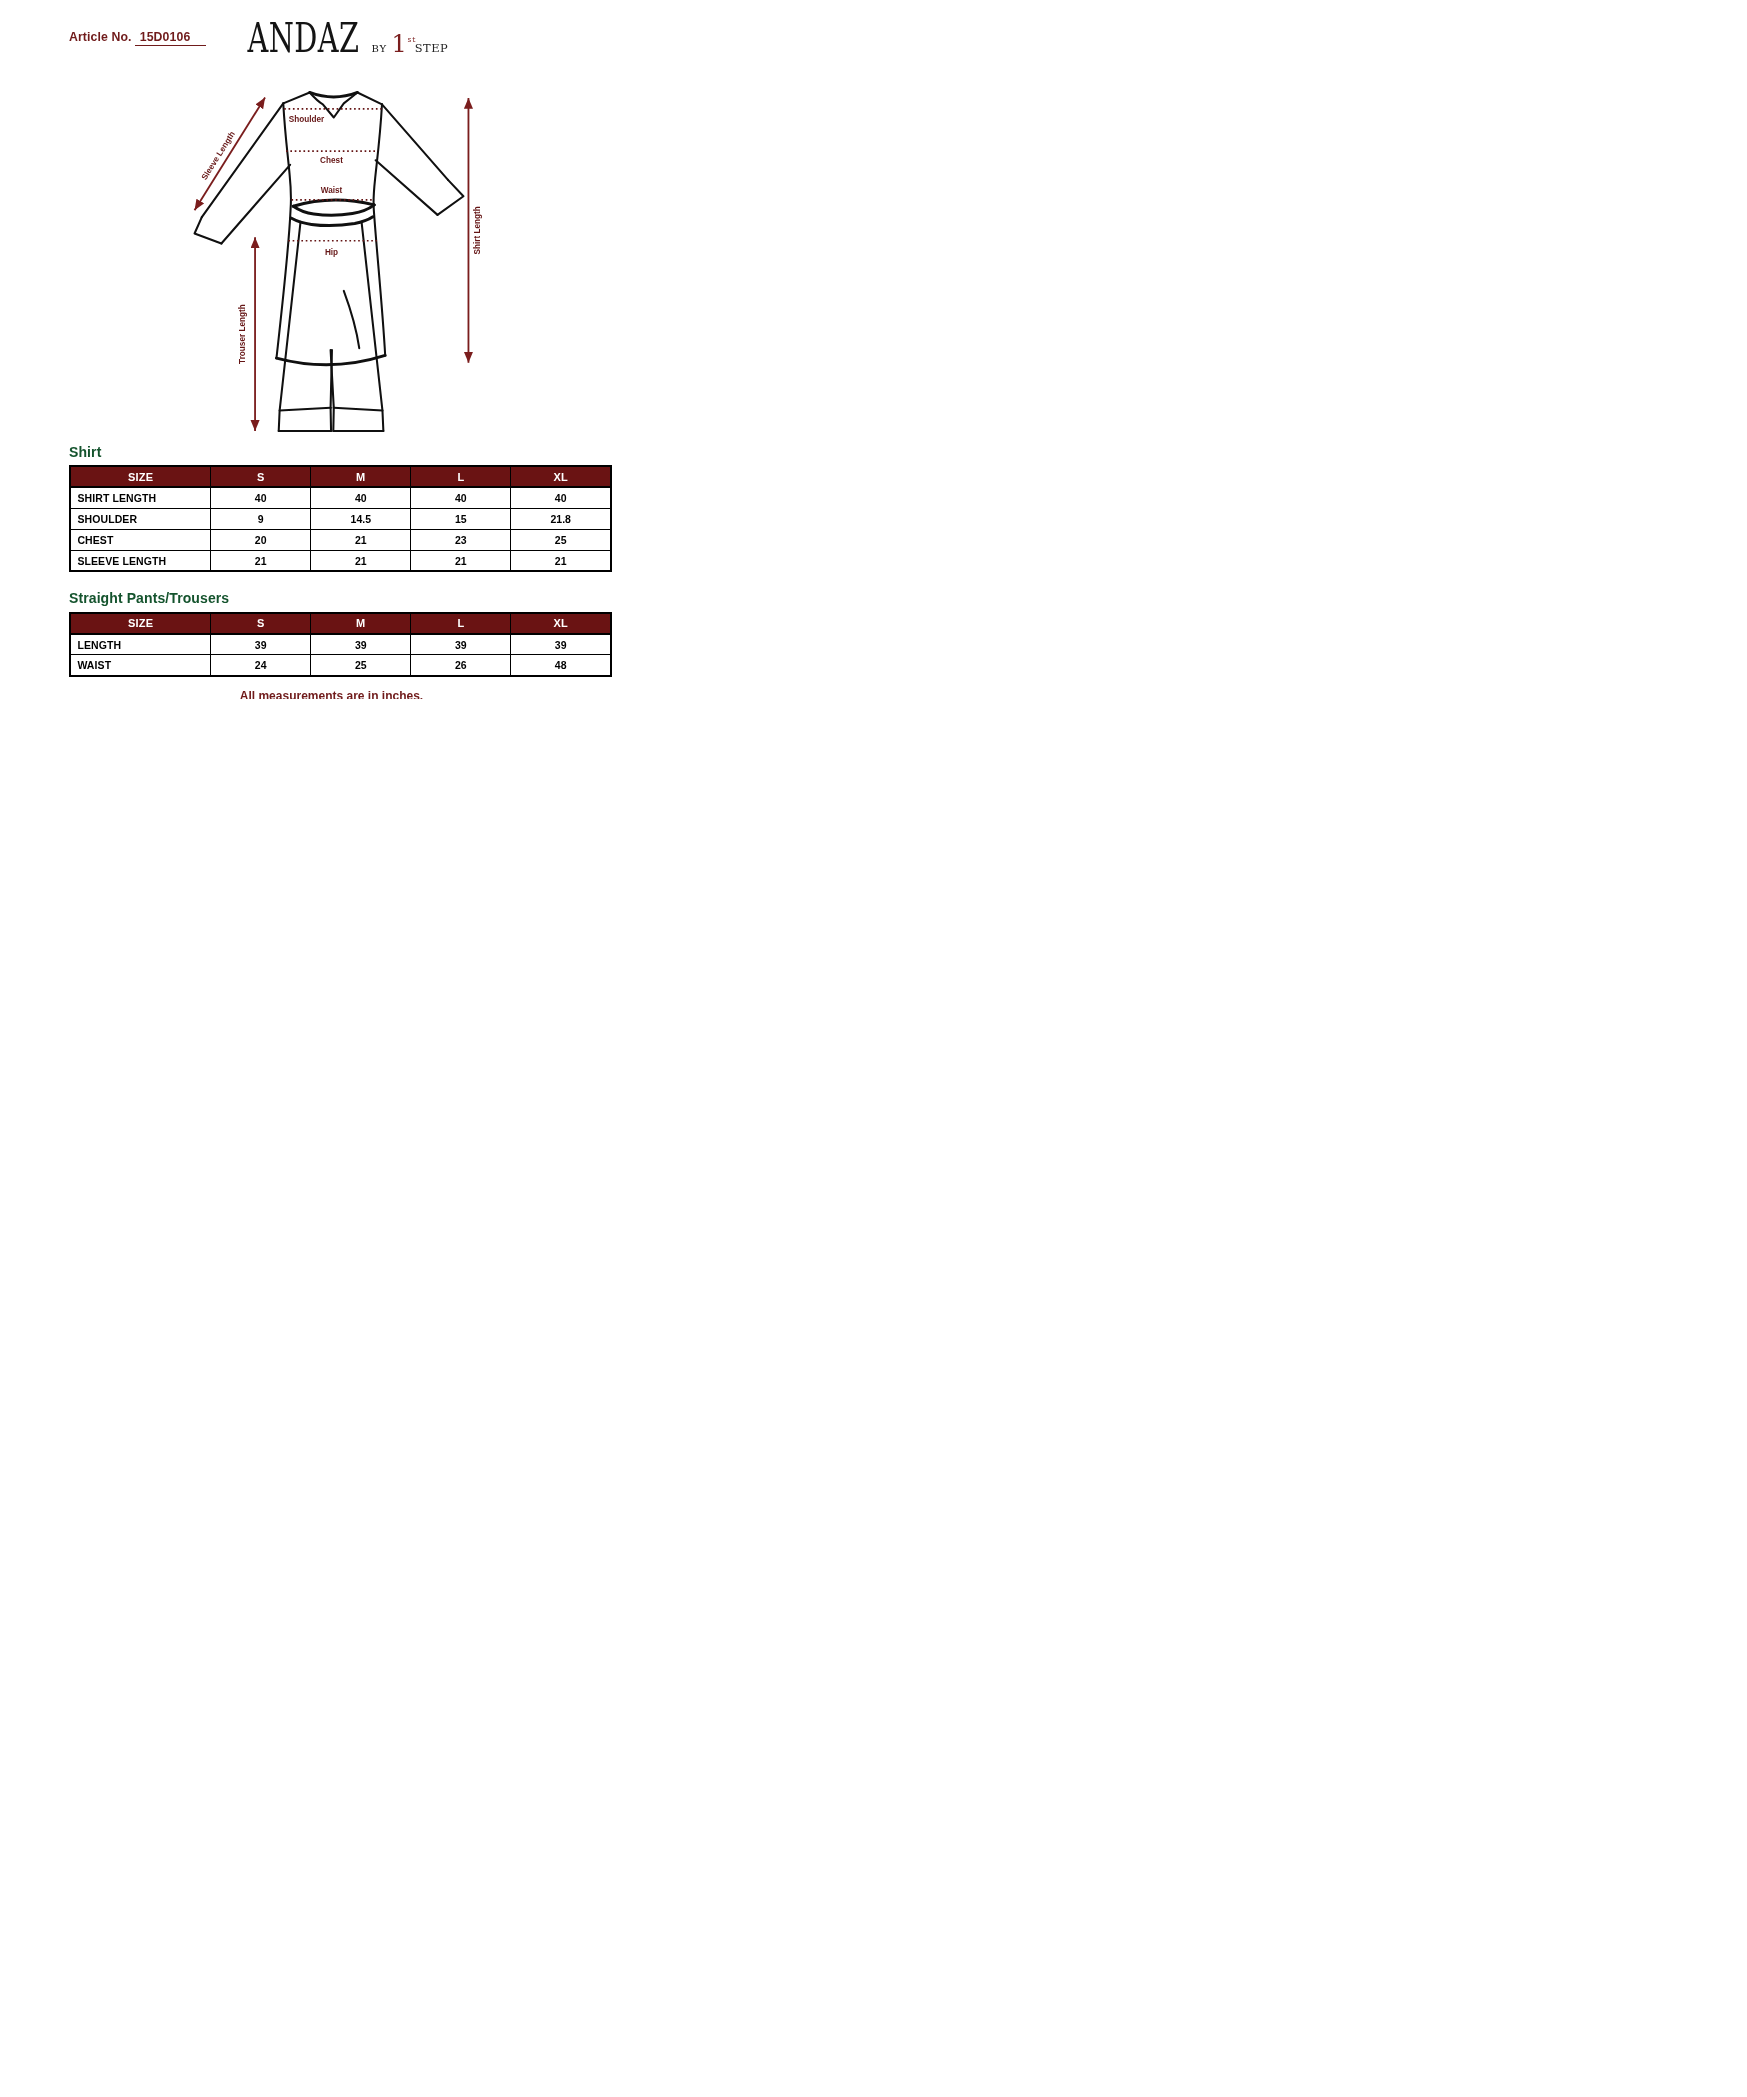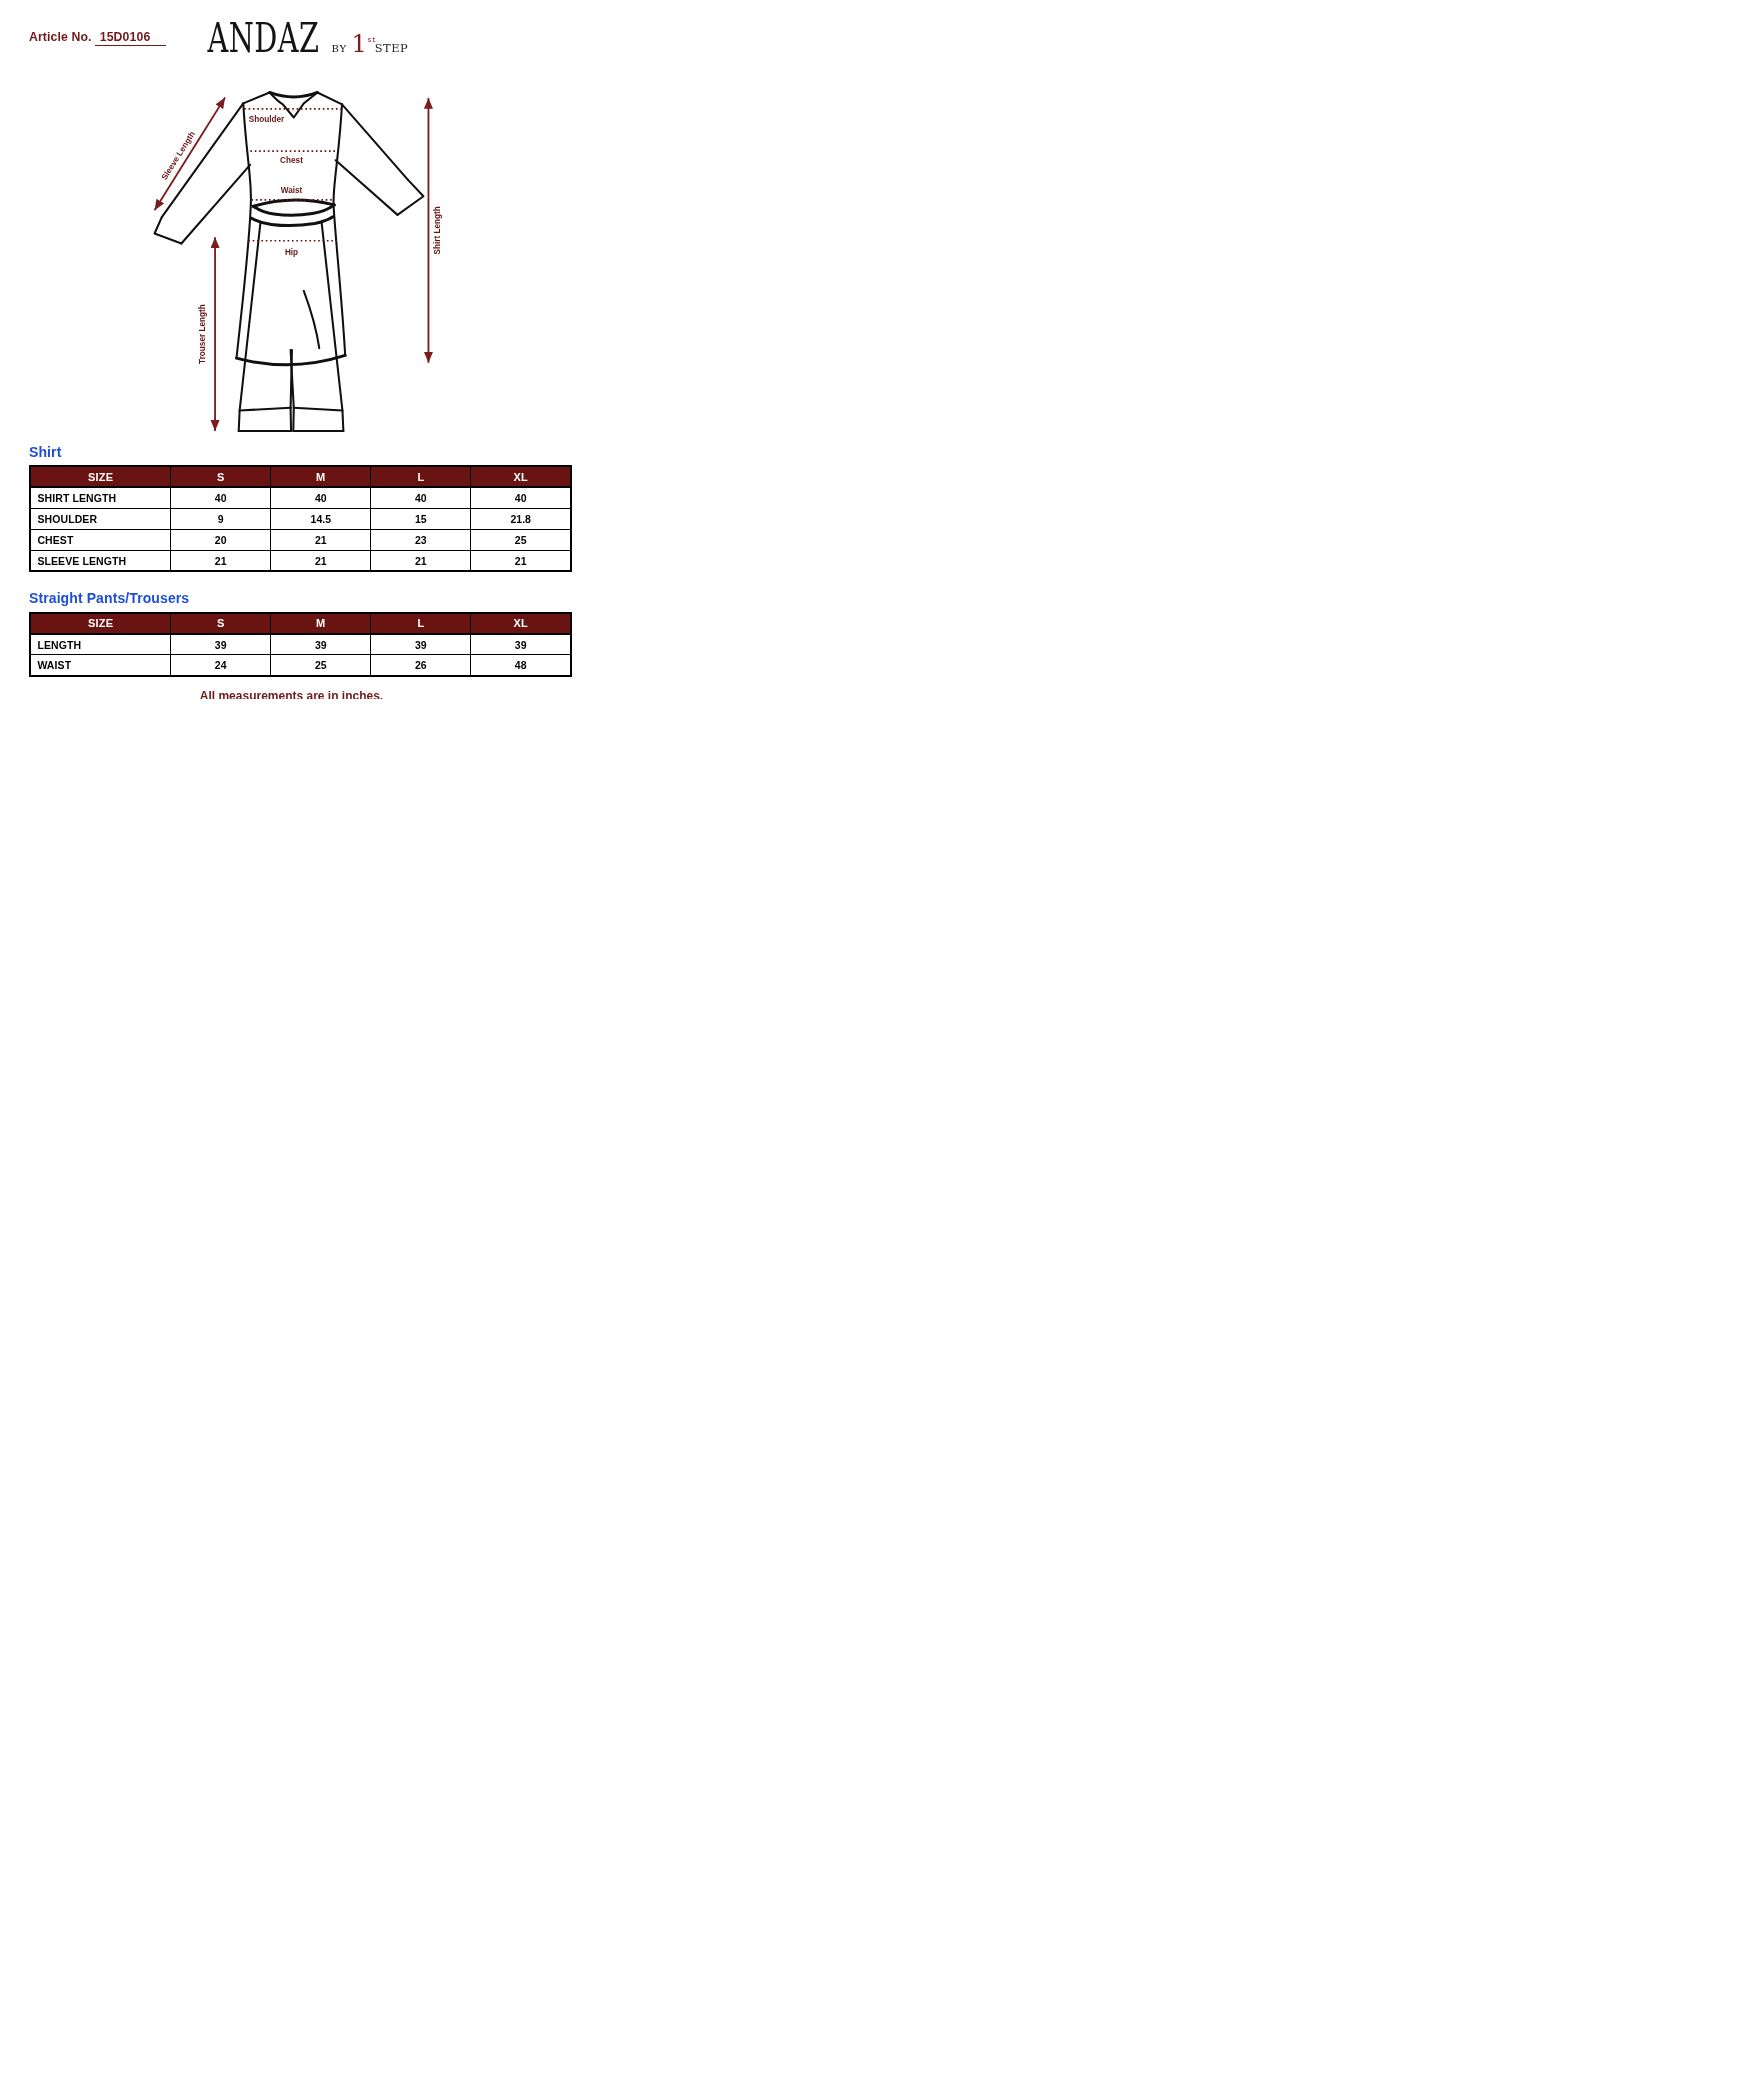--- a/index.html
+++ b/index.html
@@ -1,31 +1,31 @@
 <!DOCTYPE html>
 <html style="font-size:7.3px"><head>
 <meta charset="utf-8">
 <style>
   html,body{margin:0;padding:0;background:#ffffff;}
   body{font-family:"Liberation Sans",sans-serif;}
-  .page{position:relative;width:583px;height:699px;background:#fff;overflow:hidden;}
+  .page{position:relative;width:583px;height:699px;background:#fff;overflow:hidden;padding-left:40px;}
 
   
   .top{position:relative;height:76px;}
   .article{position:absolute;left:29px;top:30px;font-size:12.3px;font-weight:bold;color:#701b1b;letter-spacing:0.1px;}
   .article .num{border-bottom:1.8px solid #701b1b;padding:0 15.5px 1.4px 4.6px;}
   .logo{position:absolute;left:50%;top:24px;transform:translateX(-42%);display:flex;align-items:baseline;white-space:nowrap;text-align:right;}
   .brand-name{font-family:"DejaVu Serif",serif;font-size:36px;line-height:32px;font-weight:400;color:#141414;display:inline-block;transform:scale(.80,1.12);transform-origin:left bottom;letter-spacing:0.5px;}
   .brand-by{font-family:"DejaVu Serif",serif;font-size:10px;color:#1a1a1a;letter-spacing:0.9px;margin-left:-15.5px;}
   .brand-one{font-family:"DejaVu Serif",serif;font-size:24px;color:#7a1d1d;margin-left:4.6px;line-height:18px;}
   .brand-st{font-family:Liberation Mono, monospace;font-size:7.3px;color:#7a1d1d;position:relative;top:-10px;left:0.5px;}
   .brand-step{font-family:"DejaVu Serif",serif;font-size:11.4px;color:#232323;letter-spacing:0.5px;margin-left:-0.9px;}
 
   
-  .section-title{margin:2.7px 0 5.5px 29px;font-size:14px;font-weight:bold;color:#1d4ed8;letter-spacing:0.1px;}
+  .section-title{margin:2.7px 0 5.5px 29px;font-size:14px;font-weight:bold;color:#14532d;letter-spacing:0.1px;}
   .pants-title{margin-top:18px;}
   table.size-table{border-collapse:collapse;width:543px;margin-left:29px;table-layout:fixed;background:#fff;}
   table.size-table,table.size-table th,table.size-table td{border:1.4px solid #000;}
   table.size-table{border-width:2.3px;border-radius:30px;}
   table.size-table thead th{background:#6a1313;color:#fff;font-size:11px;font-weight:bold;padding:3.6px 0;border-bottom-width:2.7px;letter-spacing:0.2px;}
   table.size-table tbody th{text-align:left;padding:3.6px 0 3.6px 6.4px;font-size:10.5px;letter-spacing:0.1px;}
   table.size-table tbody td{text-align:center;font-size:10.5px;font-weight:bold;padding:3.6px 0;}
   table.size-table tbody tr{height:21px;}
   col.c-size{width:26%;}
 

